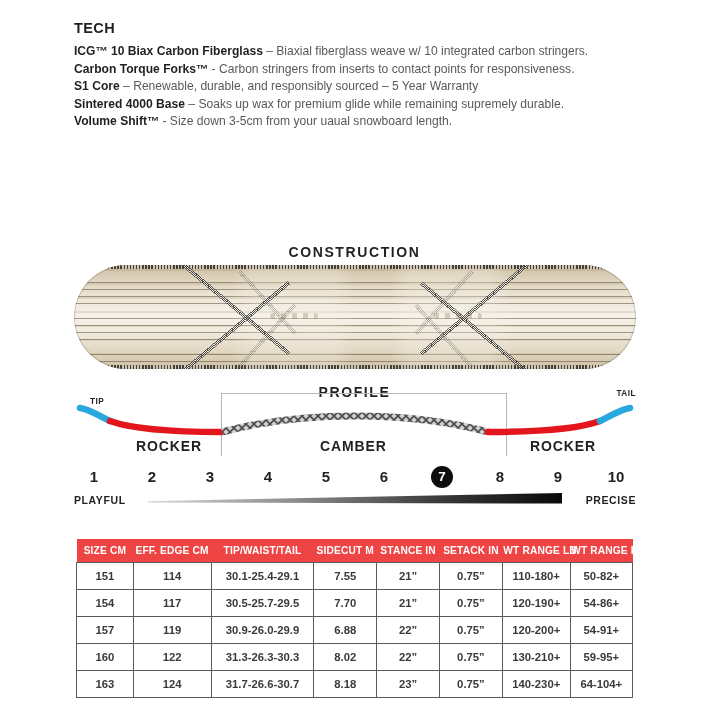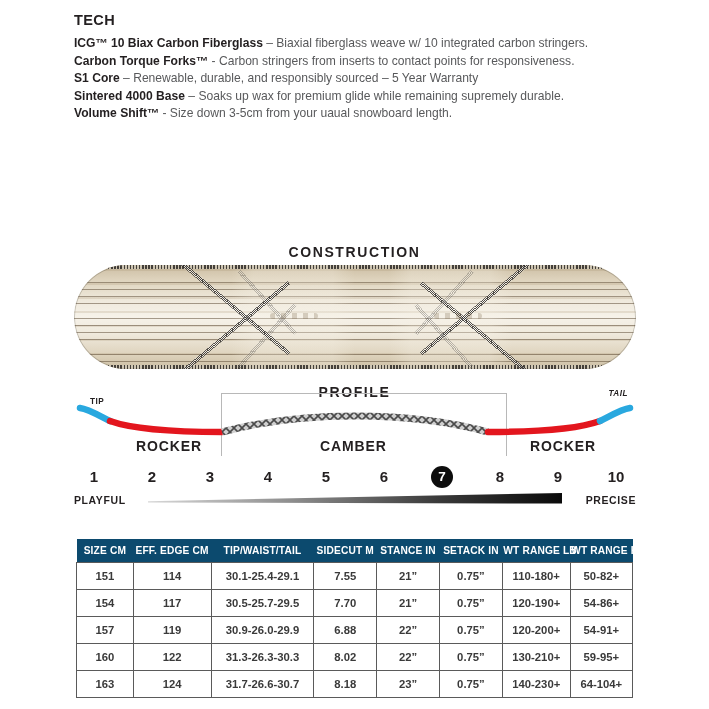--- a/index.html
+++ b/index.html
@@ -7,21 +7,21 @@
     margin: 0; padding: 0;
     width: 709px; height: 709px;
     background: #ffffff;
     font-family: "Liberation Sans", sans-serif;
     color: #2b2b2b;
     overflow: hidden;
   }
   .page { position: relative; width: 709px; height: 709px; }
 
   
-  .section { position: absolute; left: 74px; width: 562px; }
+  .section { position: absolute; left: 74px; width: 562px; margin-top: 8px; }
 
   .sec-title {
     font-size: 14.5px;
     font-weight: bold;
     letter-spacing: 0.4px;
     color: #231f20;
     margin: 0 0 7px 0;
   }
   .tech-line {
     font-size: 12.1px;
@@ -171,21 +171,21 @@
 
   
   .spec-table {
     position: absolute;
     left: 76px; top: 539px;
     width: 557px;
     border-collapse: collapse;
     table-layout: fixed;
   }
   .spec-table th {
-    background: #0c4a6e;
+    background: #ef4444;
     color: #ffffff;
     font-size: 10.2px;
     font-weight: bold;
     letter-spacing: 0.15px;
     padding: 6px 1px 6px 1px;
     text-align: center;
     border: none;
     white-space: nowrap;
   }
   .spec-table td {
@@ -258,21 +258,21 @@
       <path d="M36,33 C58,41 96,44 148,44" stroke="#e3161e" stroke-width="6.5" fill="none" stroke-linecap="round"></path>
 
       <path d="M148,44 C200,30 250,28 281,28 C312,28 362,30 414,44" stroke="url(#weave)" stroke-width="7" fill="none"></path>
 
       <path d="M414,44 C466,44 504,41 526,33" stroke="#e3161e" stroke-width="6.5" fill="none" stroke-linecap="round"></path>
 
       <path d="M526,33 C538,27 548,21 556,20" stroke="#29a8df" stroke-width="6.5" fill="none" stroke-linecap="round"></path>
     </svg>
 
     <div class="tip-label" style="left:16px; top:1px;margin-top:8px;">TIP</div>
-    <div class="tip-label" style="right:8px; top:1px;font-style:italic;">TAIL</div>
+    <div class="tip-label" style="right:0; top:1px;">TAIL</div>
     <div class="prof-label" style="left:62px; top:50px;">ROCKER</div>
     <div class="prof-label" style="left:246px; top:50px;">CAMBER</div>
     <div class="prof-label" style="left:456px; top:50px;">ROCKER</div>
   </div>
 
   <div class="flex-wrap">
     <div id="flex-numbers">
         <div class="flex-num" style="left: 20px;">1</div>
         <div class="flex-num" style="left: 78px;">2</div>
         <div class="flex-num" style="left: 136px;">3</div>

